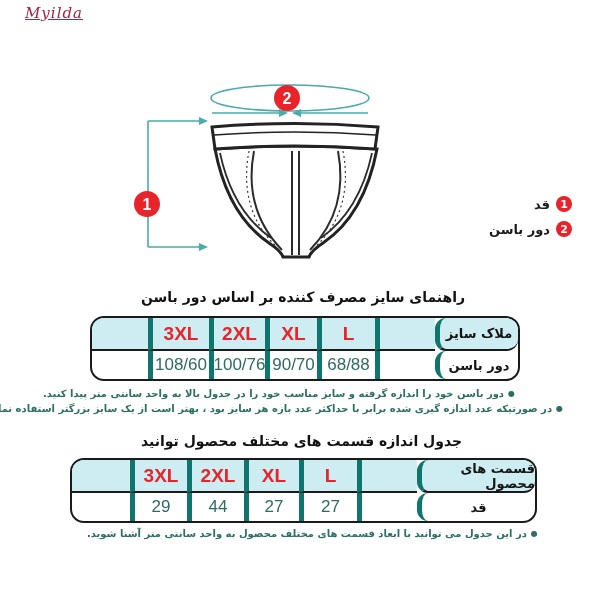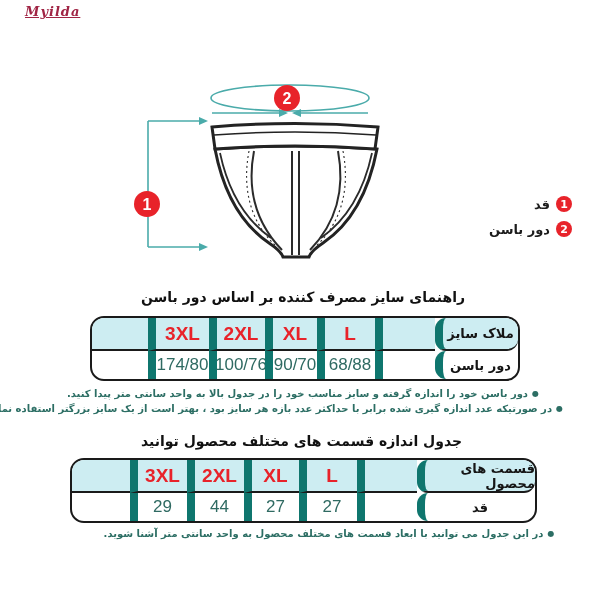--- a/index.html
+++ b/index.html
@@ -1,47 +1,47 @@
 <!DOCTYPE html>
 <html lang="fa"><head>
 <meta charset="utf-8">
 <style>
   html,body{margin:0;padding:0;}
   body{width:600px;height:600px;background:#ffffff;font-family:"DejaVu Sans","Liberation Sans",sans-serif;position:relative;overflow:hidden;}
   .abs{position:absolute;}
 
   
-  .logo{top:4px;left:25px;font-family:"DejaVu Serif","Liberation Serif",serif;font-style:italic;font-weight:bold;font-size:13px;color:#a02444;text-decoration:underline;letter-spacing:1px;}
+  .logo{top:4px;left:25px;font-family:"DejaVu Serif","Liberation Serif",serif;font-style:italic;font-weight:normal;font-size:15px;color:#a02444;text-decoration:underline;letter-spacing:1px;}
 
   
   .legend{top:196px;right:28px;display:flex;flex-direction:column;gap:9px;}
   .legend-row{direction:rtl;display:flex;align-items:center;gap:6px;}
   .legend-dot{width:16px;height:16px;border-radius:50%;background:#e8232a;color:#fff;font-size:11px;font-weight:bold;display:flex;align-items:center;justify-content:center;line-height:1;}
   .legend-label{font-size:13px;font-weight:bold;color:#1d1d1d;}
 
   
   .sec-title{font-size:14px;font-weight:bold;color:#111;text-align:center;direction:rtl;}
   .t1{top:289px;left:90px;width:426px;}
   .t2{top:433px;left:70px;width:463px;}
 
   
   .size-table{border:2px solid #1a1a1a;border-radius:14px;overflow:hidden;display:grid;grid-template-rows:33px 28px;background:#fff;}
   .tbl1{top:316px;left:90px;width:426px;grid-template-columns:56px 61px 56px 52px 58px 60px 83px;}
   .tbl2{top:458px;left:70px;width:463px;grid-template-columns:58px 57px 57px 55px 58px 60px 118px;}
-  .cell{display:flex;align-items:center;justify-content:center;box-sizing:border-box;border-left:8px solid #0f766e;}
+  .cell{display:flex;align-items:center;justify-content:center;box-sizing:border-box;border-left:5px solid #0f766e;}
   .cell.first{border-left:none;}
   .cell.hdr{background:#cdedf2;border-bottom:2px solid #1a1a1a;}
   .size-red{color:#e8232a;font-weight:bold;font-size:19px;font-family:"Liberation Sans",sans-serif;}
   .fa-label{direction:rtl;font-size:13px;font-weight:bold;color:#151515;border-radius:11px;}
   .val{color:#2f6a62;font-size:17px;font-family:"Liberation Sans",sans-serif;}
 
   
-  .notes{direction:rtl;text-align:center;color:#2c6e64;font-size:10px;font-weight:bold;line-height:14.5px;}
+  .notes{direction:rtl;text-align:left;color:#2c6e64;font-size:10px;font-weight:bold;line-height:14.5px;}
   .n1{top:387px;right:37px;width:520px;}
-  .n2{top:527px;right:41px;width:460px;}
+  .n2{top:527px;right:53px;width:460px;}
   .note-line{white-space:nowrap;}
   .bullet{font-size:8px;margin-left:4px;vertical-align:1px;}
 
   svg text{font-family:"Liberation Sans","DejaVu Sans",sans-serif;}
 </style>
 </head>
 <body>
 
 <div class="abs logo">Myilda</div>
 
@@ -109,21 +109,21 @@
 <div class="abs size-table tbl1">
   <div class="cell hdr first"></div>
   <div class="cell hdr size-red">3XL</div>
   <div class="cell hdr size-red">2XL</div>
   <div class="cell hdr size-red">XL</div>
   <div class="cell hdr size-red">L</div>
   <div class="cell hdr"></div>
   <div class="cell hdr fa-label">ملاک سایز</div>
 
   <div class="cell first"></div>
-  <div class="cell val">174/80</div>
+  <div class="cell val">108/60</div>
   <div class="cell val">100/76</div>
   <div class="cell val">90/70</div>
   <div class="cell val">68/88</div>
   <div class="cell"></div>
   <div class="cell fa-label">دور باسن</div>
 </div>
 
 <div class="abs notes n1">
   <div class="note-line"><span class="bullet">●</span><span>دور باسن خود را اندازه گرفته و سایز مناسب خود را در جدول بالا به واحد سانتی متر پیدا کنید.</span></div>
   <div class="note-line"><span class="bullet">●</span><span>در صورتیکه عدد اندازه گیری شده برابر با حداکثر عدد بازه هر سایز بود ، بهتر است از یک سایز بزرگتر استفاده نمایید.</span></div>

